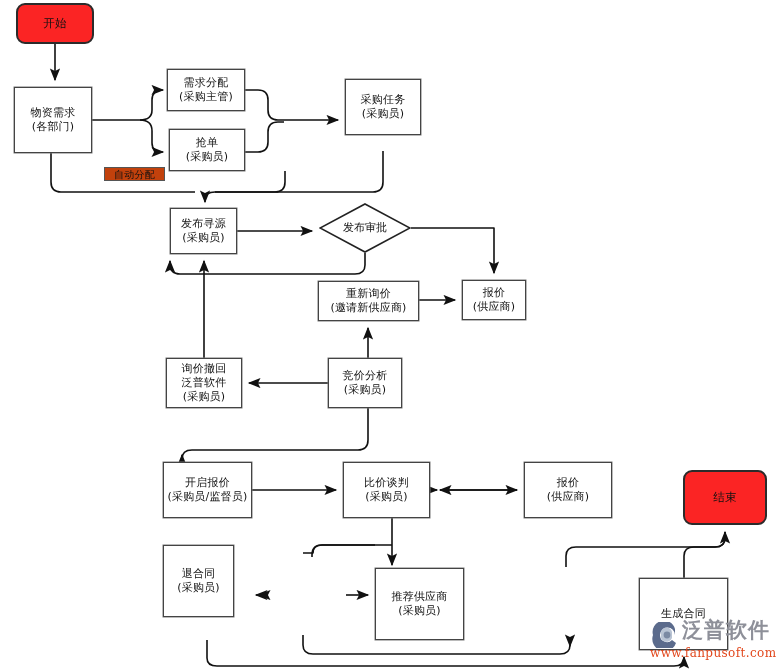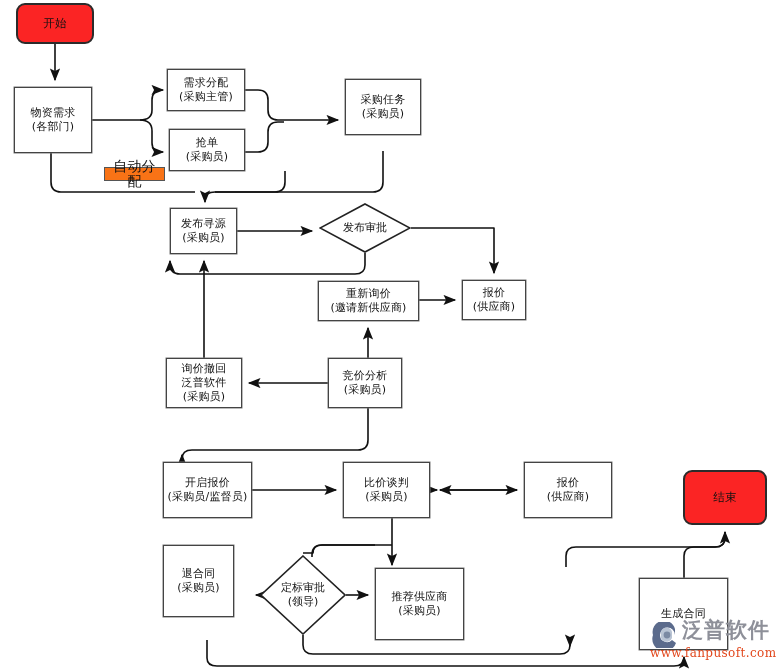--- a/index.html
+++ b/index.html
@@ -26,23 +26,23 @@
   }
   .node.process{border:1px solid #444;box-shadow:0 0 0 0.5px #777;}
   .node.terminator{
     background:#fb2424;
     border:2px solid #2b2b2b;
     border-radius:9px;
     font-size:11.5px;
   }
   .node.label{
     border:1px solid #555;
-    font-size:14px;
+    font-size:10px;
     padding:4px 2px;
-    background:#f97316;
+    background:#c2410c;
     line-height:1.1;
   }
   .diamond-wrap{position:absolute;}
   .diamond-wrap .dtext{
     position:absolute;left:0;top:0;width:100%;height:100%;
     display:flex;align-items:center;justify-content:center;
     text-align:center;font-size:11px;line-height:1.25;
     white-space:pre-line;color:#111;
     pointer-events:none;
   }
@@ -184,27 +184,20 @@
 (采购员)</div>
 
   <div class="node process" style="left:524px;top:462px;width:88px;height:56px;">报价
 (供应商)</div>
 
   <div class="node terminator" style="left:683px;top:470px;width:84px;height:55px;">结束</div>
 
   <div class="node process" style="left:163px;top:545px;width:71px;height:72px;">退合同
 (采购员)</div>
 
-  <div class="diamond-wrap" style="left:260px;top:555px;width:86px;height:80px;">
-    <svg width="86" height="80" viewBox="0 0 86 80">
-      <polygon points="43,1 85,40 43,79 1,40" fill="#ffffff" stroke="#222" stroke-width="1.6"></polygon>
-    </svg>
-    <div class="dtext">定标审批
-(领导)</div>
-  </div>
 
   <div class="node process" style="left:375px;top:568px;width:89px;height:72px;">推荐供应商
 (采购员)</div>
 
 
   <div class="node process" style="left:639px;top:578px;width:89px;height:72px;">生成合同</div>
 
   <div id="watermark">
     <svg id="wm-logo" viewBox="0 0 30 26">
       <path d="M3,13 A11,11 0 0 1 25,7 L25,13 A7,7 0 0 0 10,13 A7,7 0 0 0 22,18 L26,21 A12,12 0 0 1 3,13 z" fill="#5b6b8c"></path>

